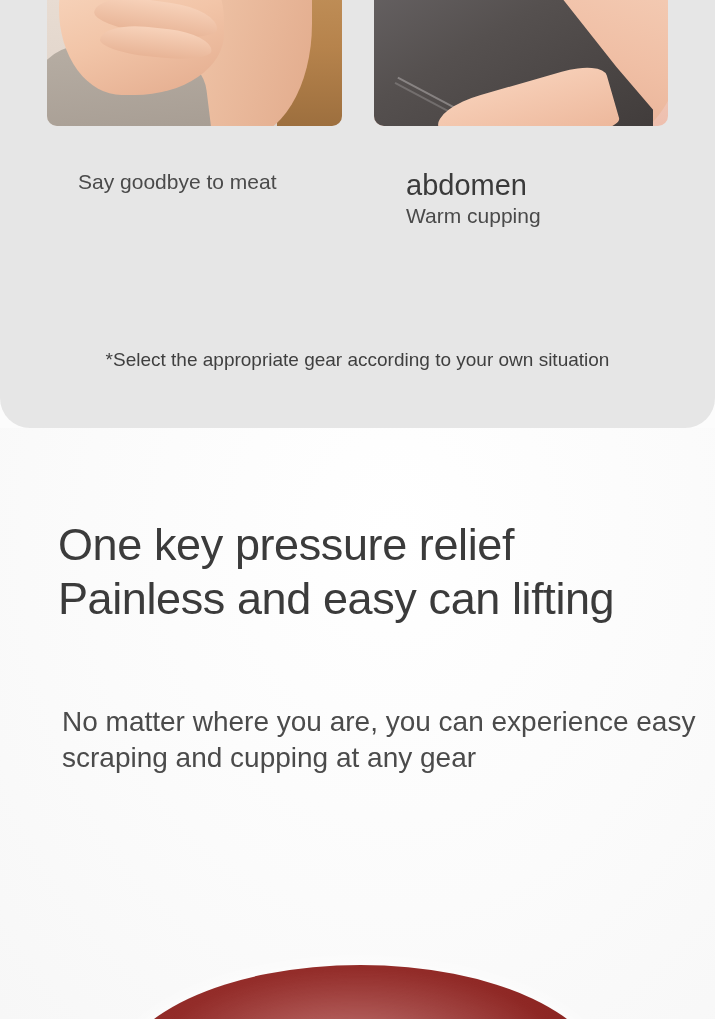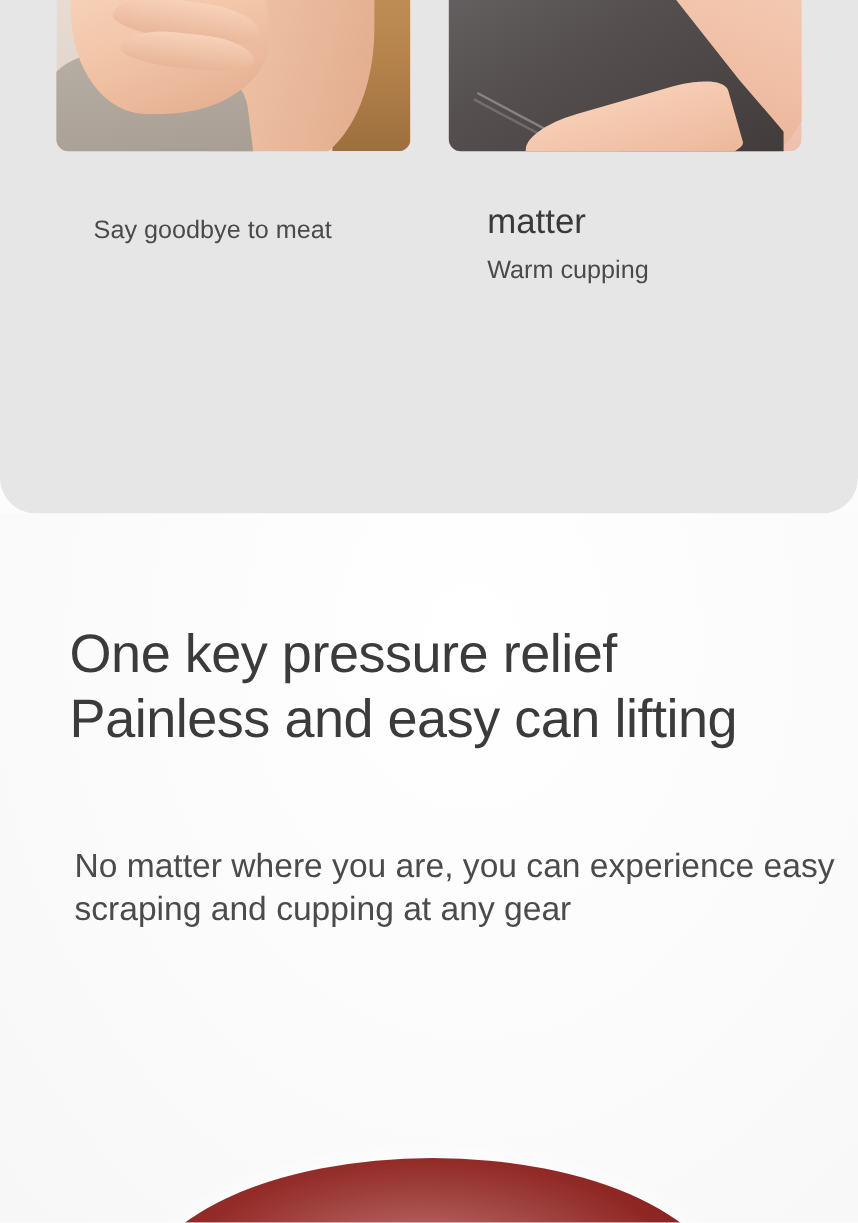--- a/index.html
+++ b/index.html
@@ -114,21 +114,21 @@
   }
   .caption.col-left  { left: 78px; }
   .caption.col-right { left: 406px; }
   .caption .cap-title {
     font-size: 29px;
     line-height: 34px;
     color: #3a3a3a;
     white-space: nowrap;
   }
   .caption .cap-sub {
-    margin-top: 11px;
+    margin-top: 1px;
     font-size: 21px;
     line-height: 26px;
     color: #4a4a4a;
     white-space: nowrap;
   }
 
   
   .note {
     position: absolute;
     left: 0;
@@ -228,25 +228,26 @@
         <div class="rp-lowskin"></div>
 
       </div>
     </div>
 
     <div class="caption-row">
       <div class="caption col-left">
         <div class="cap-sub">Say goodbye to meat</div>
       </div>
       <div class="caption col-right">
-        <div class="cap-title">matter</div>
+        <div class="cap-title">abdomen</div>
         <div class="cap-sub">Warm cupping</div>
       </div>
     </div>
 
+    <div class="note">*Select the appropriate gear according to your own situation</div>
   </div>
 
   <div class="white-section">
 
     <div class="headline">
       <span class="hl-line">One key pressure relief</span>
       <span class="hl-line">Painless and easy can lifting</span>
     </div>
 
     <div class="subcopy">

